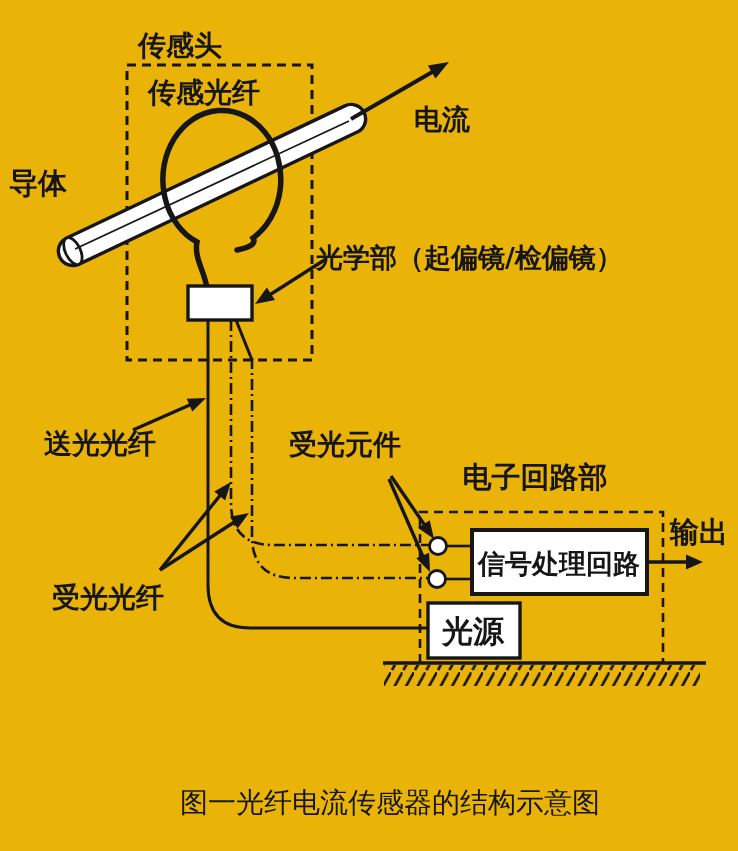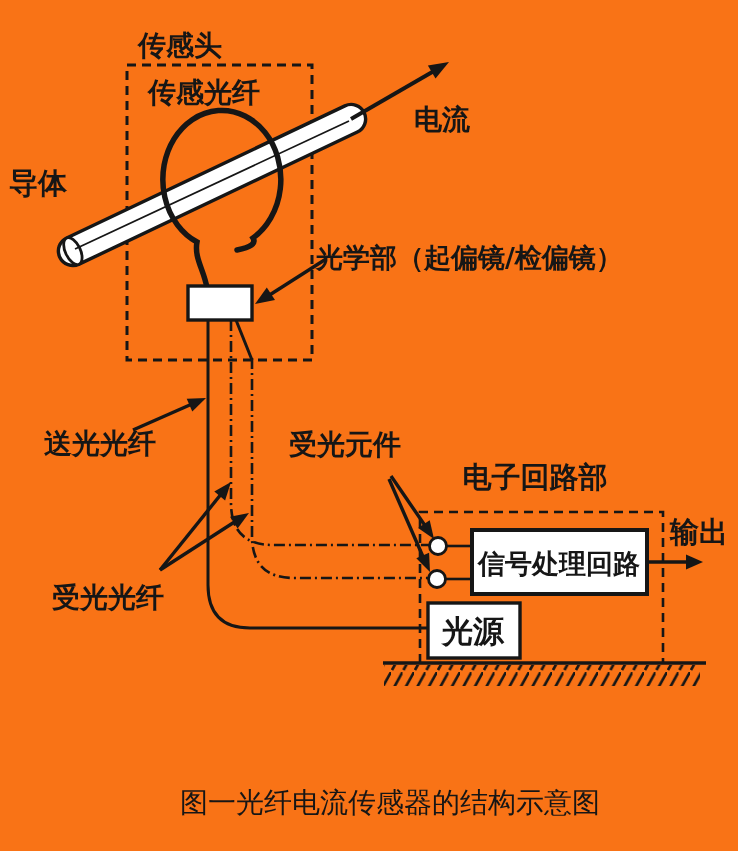--- a/index.html
+++ b/index.html
@@ -4,21 +4,21 @@
 <style>
   html, body {
     margin: 0;
     padding: 0;
     background: #ffffff;
   }
   #canvas {
     position: relative;
     width: 738px;
     height: 851px;
-    background: #f97316;
+    background: #eab308;
     overflow: hidden;
     font-family: "DejaVu Sans", sans-serif;
   }
   svg { display: block; }
   svg text {
     font-family: "DejaVu Sans", sans-serif;
     fill: #161616;
     font-weight: bold;
   }
   svg text.caption {

